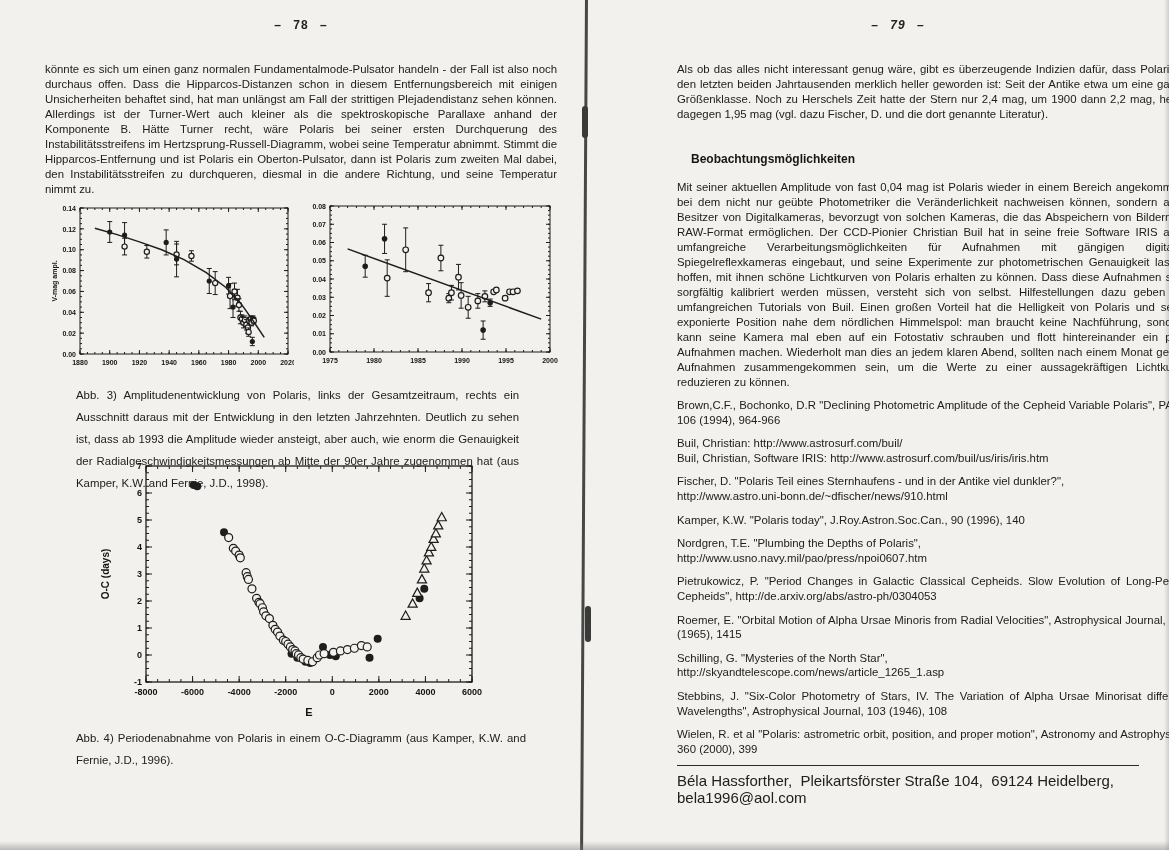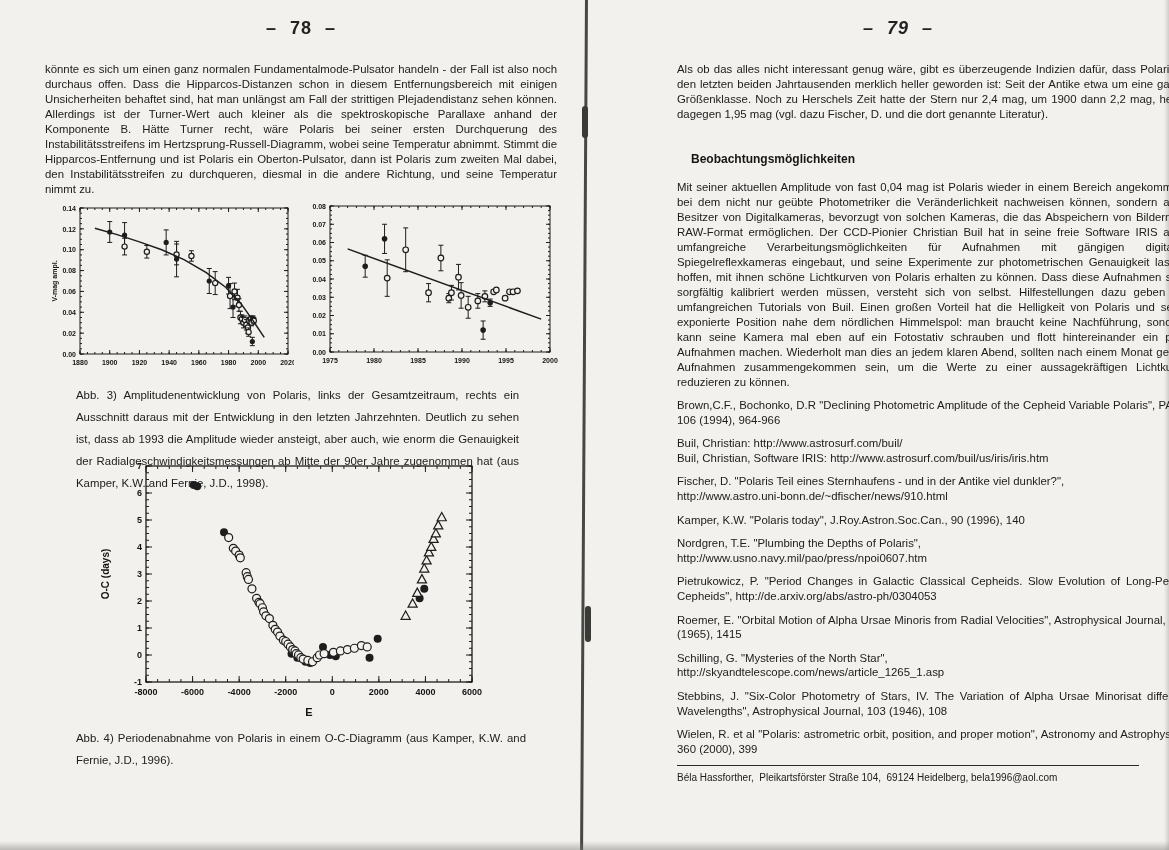--- a/index.html
+++ b/index.html
@@ -3,37 +3,37 @@
 <meta charset="utf-8">
 <style>
   html,body{margin:0;padding:0;}
   body{
     width:1169px;height:850px;position:relative;overflow:hidden;
     background:#f2f1ed;
     font-family:"Liberation Sans",sans-serif;
     color:#1d1d1d;
   }
   .page-number{
-    position:absolute;top:18px;font-size:18px;font-weight:bold;
+    position:absolute;top:18px;font-size:12px;font-weight:bold;
     letter-spacing:1px;word-spacing:7px;color:#222;
   }
   .body-text{
     font-size:11.4px;line-height:15px;text-align:justify;
     color:#202020;margin:0;
   }
   .abs{position:absolute;}
   .caption{font-size:11.4px;line-height:22px;text-align:justify;color:#202020;margin:0;}
   .section-heading{font-size:12px;font-weight:bold;margin:14px;color:#161616;}
   .lit-entry{
     font-size:11.4px;line-height:14.6px;text-align:justify;
     white-space:pre-line;margin:0 0 9px 0;color:#202020;
   }
   .footer-line{
     border-top:1.6px solid #2a2a2a;margin-top:4px;padding-top:6px;
-    font-size:10px;white-space:pre-wrap;color:#202020;width:462px;
+    font-size:15px;white-space:pre-wrap;color:#202020;width:462px;
   }
   .gutter{
     position:absolute;left:585px;top:-4px;width:3px;height:860px;
     background:#474745;transform:rotate(0.33deg);transform-origin:top center;
     border-radius:2px;
   }
   .staple{
     position:absolute;width:6px;border-radius:3px;background:#3a3a38;
   }
   .bottom-shadow{

